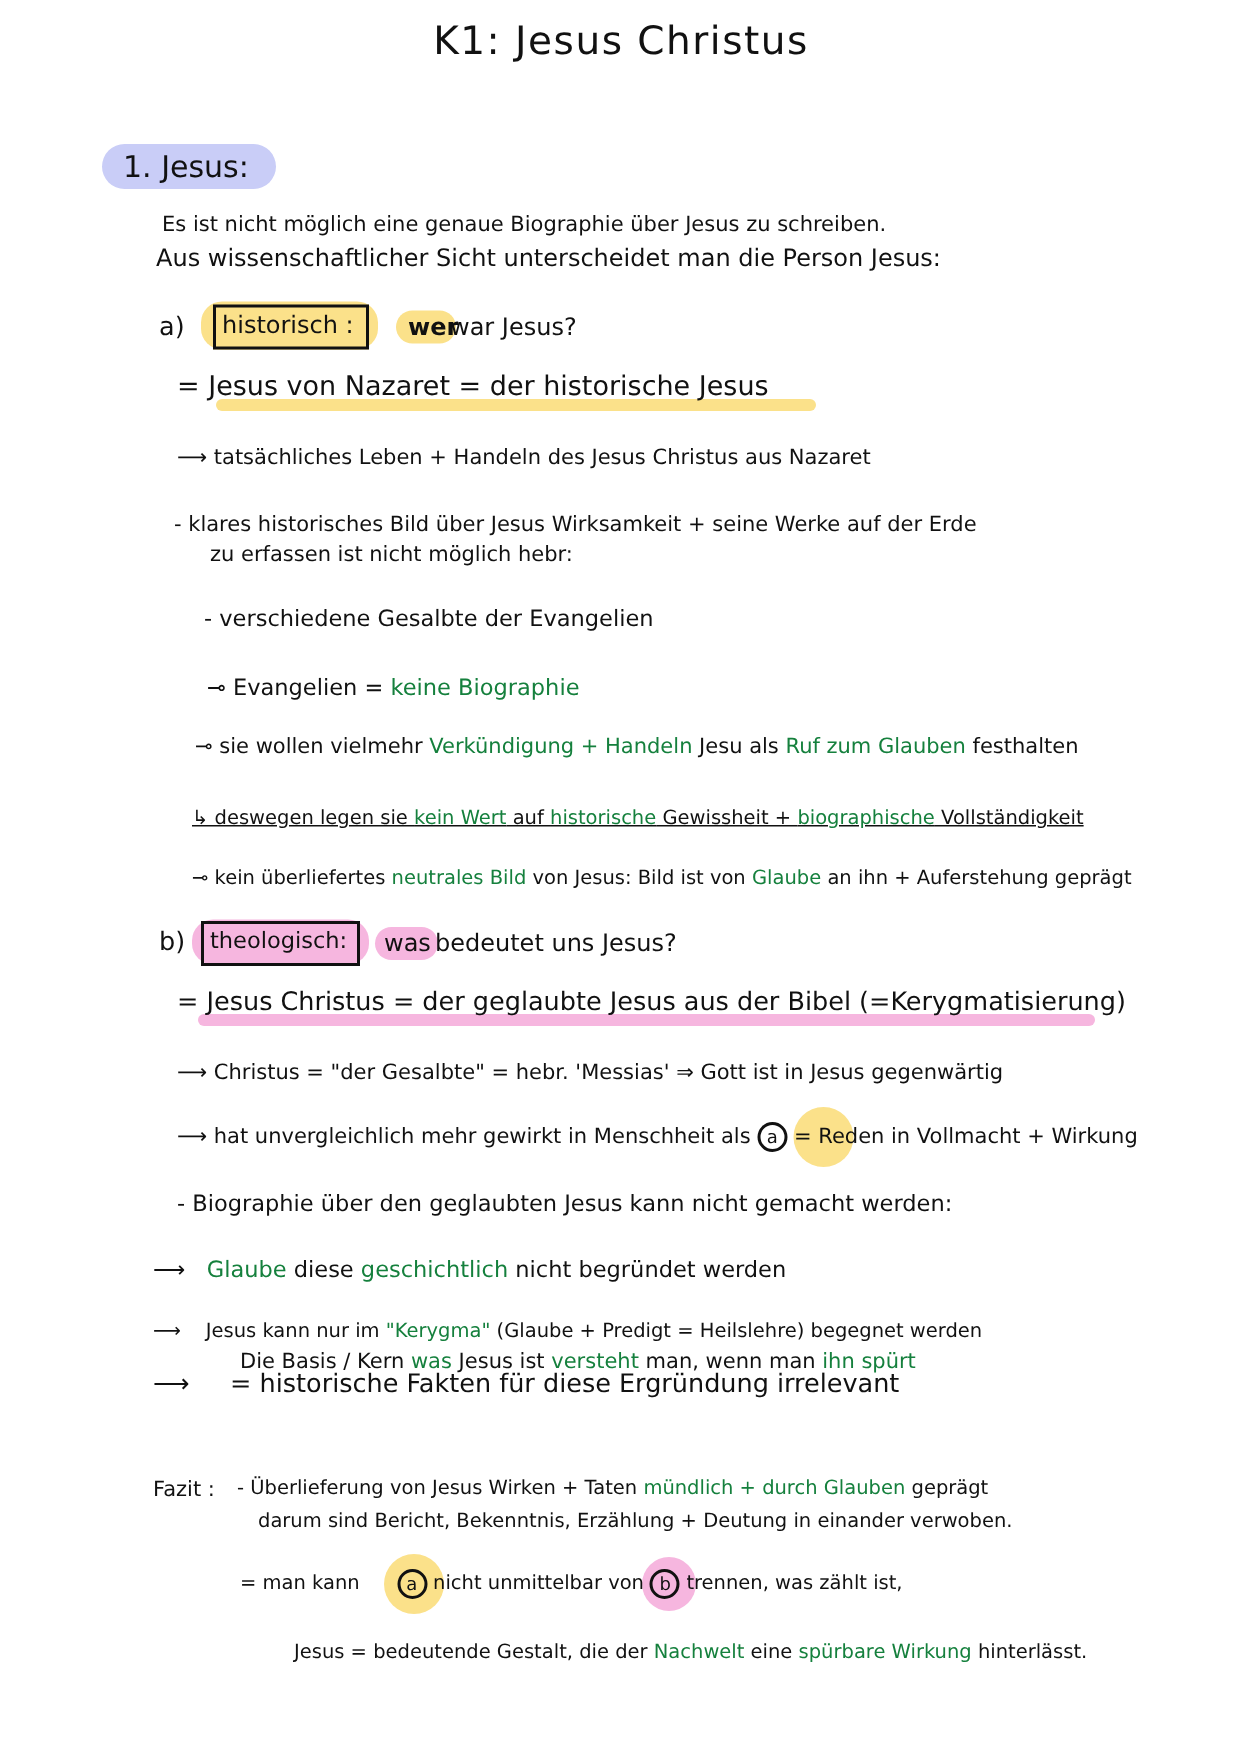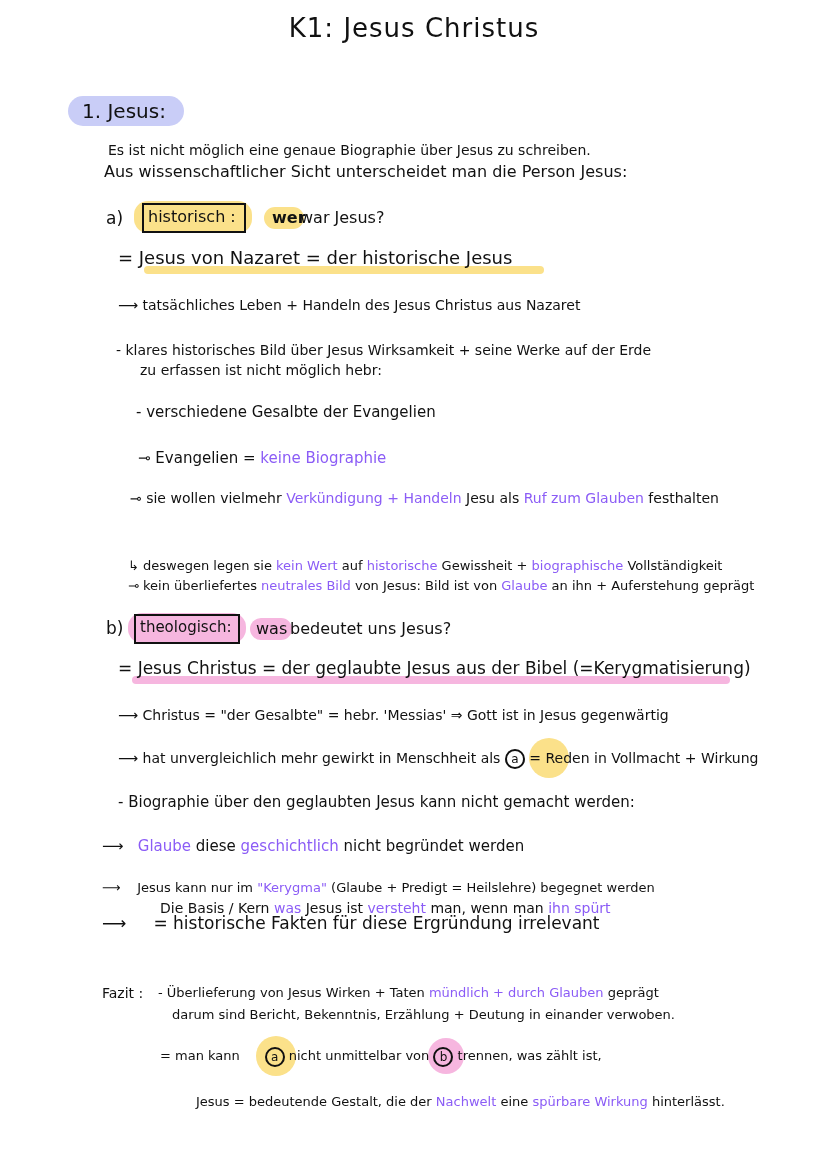--- a/index.html
+++ b/index.html
@@ -1,21 +1,21 @@
 <!DOCTYPE html>
 <html><head>
 <meta charset="utf-8">
 <style>
   html, body { margin: 0; padding: 0; background: #ffffff; }
   body {
     width: 828px; height: 1171px; position: relative; overflow: hidden;
     font-family: "DejaVu Sans", sans-serif; color: #111;
   }
   .line { position: absolute; white-space: nowrap; font-size: 15px; line-height: 20px; }
-  .red { color: #8b5cf6; }
+  .red { color: #15803d; }
   .title { font-size: 26px; left: 0; width: 828px; text-align: center; top: 18px; font-weight: normal; letter-spacing: 1px; }
   .pill-blue {
     position: absolute; left: 68px; top: 96px; width: 116px; height: 30px;
     background: #c9cdf7; border-radius: 15px;
   }
   .h1 { left: 82px; top: 99px; font-size: 20px; line-height: 24px; }
   .yellow-pill { position: absolute; background: #fbe18a; border-radius: 14px; }
   .pink-pill { position: absolute; background: #f6b6df; border-radius: 14px; }
   .box { position: absolute; border: 2px solid #111; }
   .yellow-under { position: absolute; height: 8px; background: #fbe18a; border-radius: 4px; }
@@ -53,21 +53,21 @@
 
 <div class="line" style="left:116px; top:340px; font-size:14px;">-  klares historisches Bild über  Jesus Wirksamkeit + seine Werke auf der Erde</div>
 <div class="line" style="left:140px; top:360px; font-size:14px;">zu erfassen ist nicht möglich hebr:</div>
 
 <div class="line" style="left:136px; top:402px; font-size:15px;">-  verschiedene Gesalbte der Evangelien</div>
 
 <div class="line" style="left:138px; top:448px; font-size:15px;"><span>⊸  Evangelien = </span><span class="red">keine Biographie</span></div>
 
 <div class="line" style="left:130px; top:488px; font-size:14px;"><span>⊸ sie wollen vielmehr </span><span class="red">Verkündigung + Handeln</span><span> Jesu als </span><span class="red">Ruf zum Glauben</span><span> festhalten</span></div>
 
-<div class="line" style="left:128px; top:556px; font-size:13px;"><span>↳ deswegen legen sie </span><span class="red">kein Wert</span><span> auf </span><span class="red">historische</span><span> Gewissheit + </span><span class="red">biographische</span><span> Vollständigkeit</span></div>
+<div class="line" style="left:128px; top:536px; font-size:13px;text-decoration:underline;"><span>↳ deswegen legen sie </span><span class="red">kein Wert</span><span> auf </span><span class="red">historische</span><span> Gewissheit + </span><span class="red">biographische</span><span> Vollständigkeit</span></div>
 
 <div class="line" style="left:128px; top:576px; font-size:13px;"><span>⊸ kein überliefertes </span><span class="red">neutrales Bild</span><span> von Jesus:  Bild ist von </span><span class="red">Glaube</span><span> an ihn + Auferstehung geprägt</span></div>
 
 <div class="line" style="left:106px; top:618px; font-size:17px;">b)</div>
 <div class="pink-pill" style="left:128px; top:613px; width:118px; height:30px;"></div>
 <div class="box" style="left:134px; top:614px; width:102px; height:26px;"></div>
 <div class="line" style="left:140px; top:617px; font-size:15px;">theologisch:</div>
 <div class="pink-pill" style="left:250px; top:618px; width:42px; height:22px;"></div>
 <div class="line" style="left:256px; top:619px; font-size:16px;">was</div>
 <div class="line" style="left:290px; top:619px; font-size:16px;"> bedeutet uns Jesus?</div>

